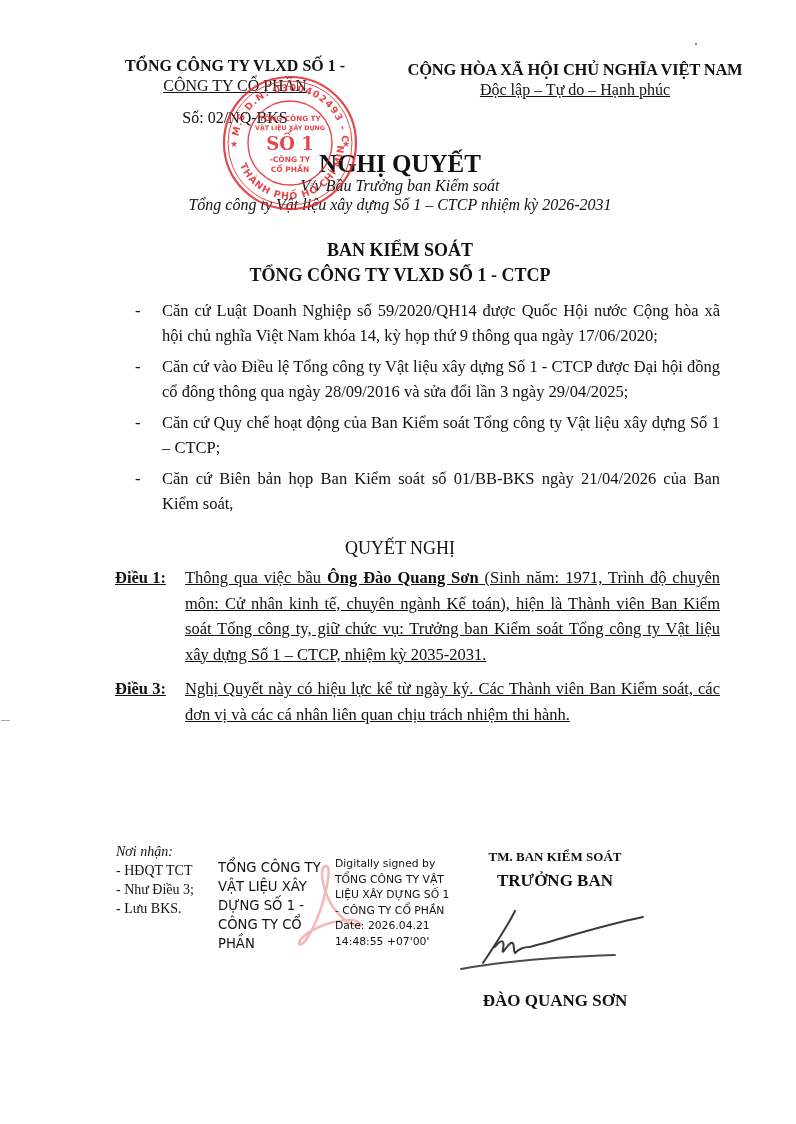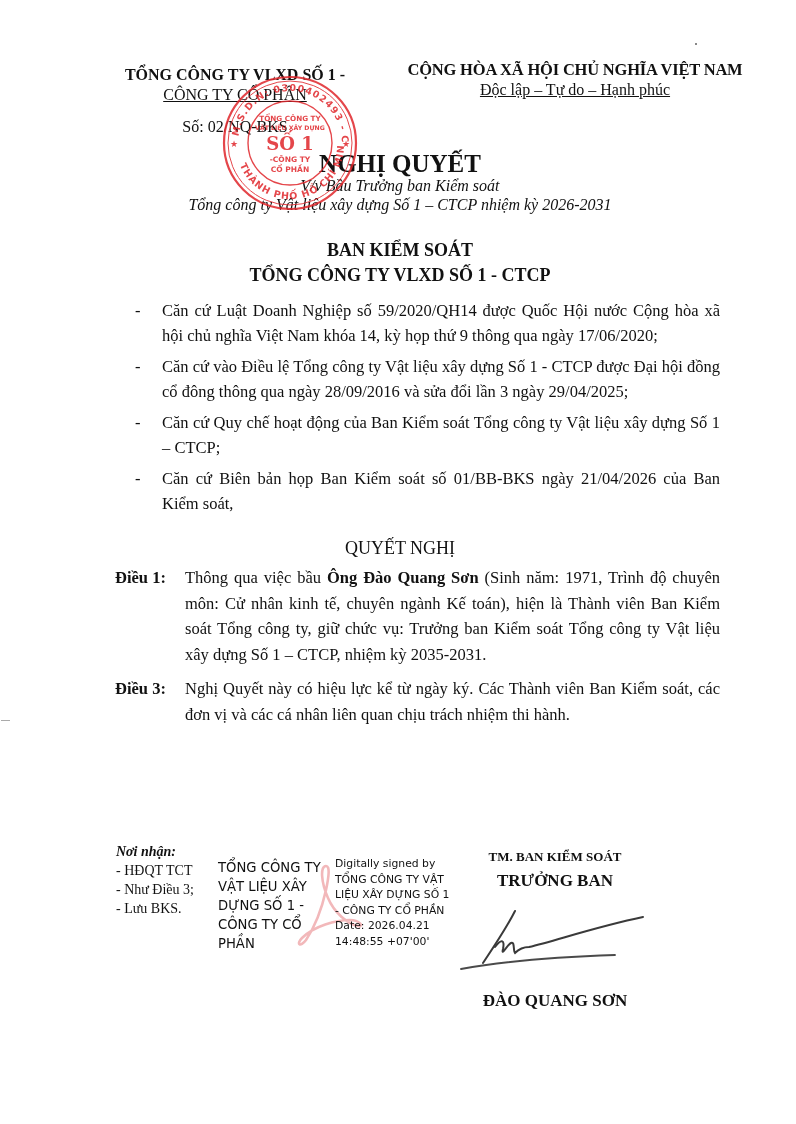--- a/index.html
+++ b/index.html
@@ -4,21 +4,21 @@
 <style>
   html, body { margin:0; padding:0; }
   body {
     width:796px; height:1124px; background:#ffffff; position:relative; overflow:hidden;
     font-family:"Liberation Serif", "DejaVu Serif", serif; color:#111;
   }
   .abs { position:absolute; }
   .center { text-align:center; }
 
   
-  #left-header { left:100px; top:65px; width:270px; }
+  #left-header { left:100px; top:56px; width:270px; }
   #left-header .l1 { font-size:16px; font-weight:bold; line-height:20px; }
   #left-header .l2 { font-size:16px; line-height:20px; text-decoration:underline; }
   #left-header .l3 { font-size:16px; line-height:20px; margin-top:12px; }
 
   #right-header { left:405px; top:60px; width:340px; }
   #right-header .l1 { font-size:16.5px; font-weight:bold; line-height:20px; letter-spacing:-0.2px; }
   #right-header .l2 { font-size:16px; line-height:20px; text-decoration:underline; }
   #right-header .l3 { font-size:16px; line-height:20px; font-style:italic; margin-top:18px; text-align:right; padding-right:22px; }
 
   #title-block { left:150px; top:152px; width:500px; }
@@ -29,27 +29,27 @@
   #board-block div { font-size:18px; font-weight:bold; line-height:25px; }
 
   
   #bases { left:135px; top:298px; width:585px; }
   .base-item { position:relative; padding-left:27px; font-size:16.5px; line-height:25px; text-align:justify; margin-bottom:6px; }
   .base-item .dash { position:absolute; left:0; top:0; }
 
   #decision-heading { left:150px; top:536px; width:500px; font-size:18px; font-weight:normal; line-height:24px; }
 
   #articles { left:115px; top:565px; width:605px; }
-  .article { display:flex; font-size:16.5px; line-height:25.5px; margin-bottom:9px; }
+  .article { display:flex; font-size:16.5px; line-height:25.5px; margin-bottom:9px;text-decoration:underline; }
   .article .label { width:70px; flex:none; font-weight:bold; }
   .article .text { flex:1; text-align:justify; }
 
   
   #recipients { left:116px; top:842px; width:110px; font-size:14px; line-height:19px; }
-  #recipients .head { font-style:italic; font-weight:bold; }
+  #recipients .head { font-style:italic; font-weight:normal; }
 
   
   #sig-name { left:218px; top:858px; width:110px; font-family:"DejaVu Sans", sans-serif; font-size:13.2px; line-height:19px; color:#111; }
   #sig-details { left:335px; top:856px; width:125px; font-family:"DejaVu Sans", sans-serif; font-size:10.8px; line-height:15.5px; color:#111; }
   #acrobat-mark { left:292px; top:862px; width:70px; height:85px; }
 
   
   #signer-block { left:445px; top:845px; width:220px; }
   #signer-block .r1 { font-size:13px; font-weight:bold; line-height:24px; }
   #signer-block .r2 { font-size:17px; font-weight:bold; line-height:24px; }

